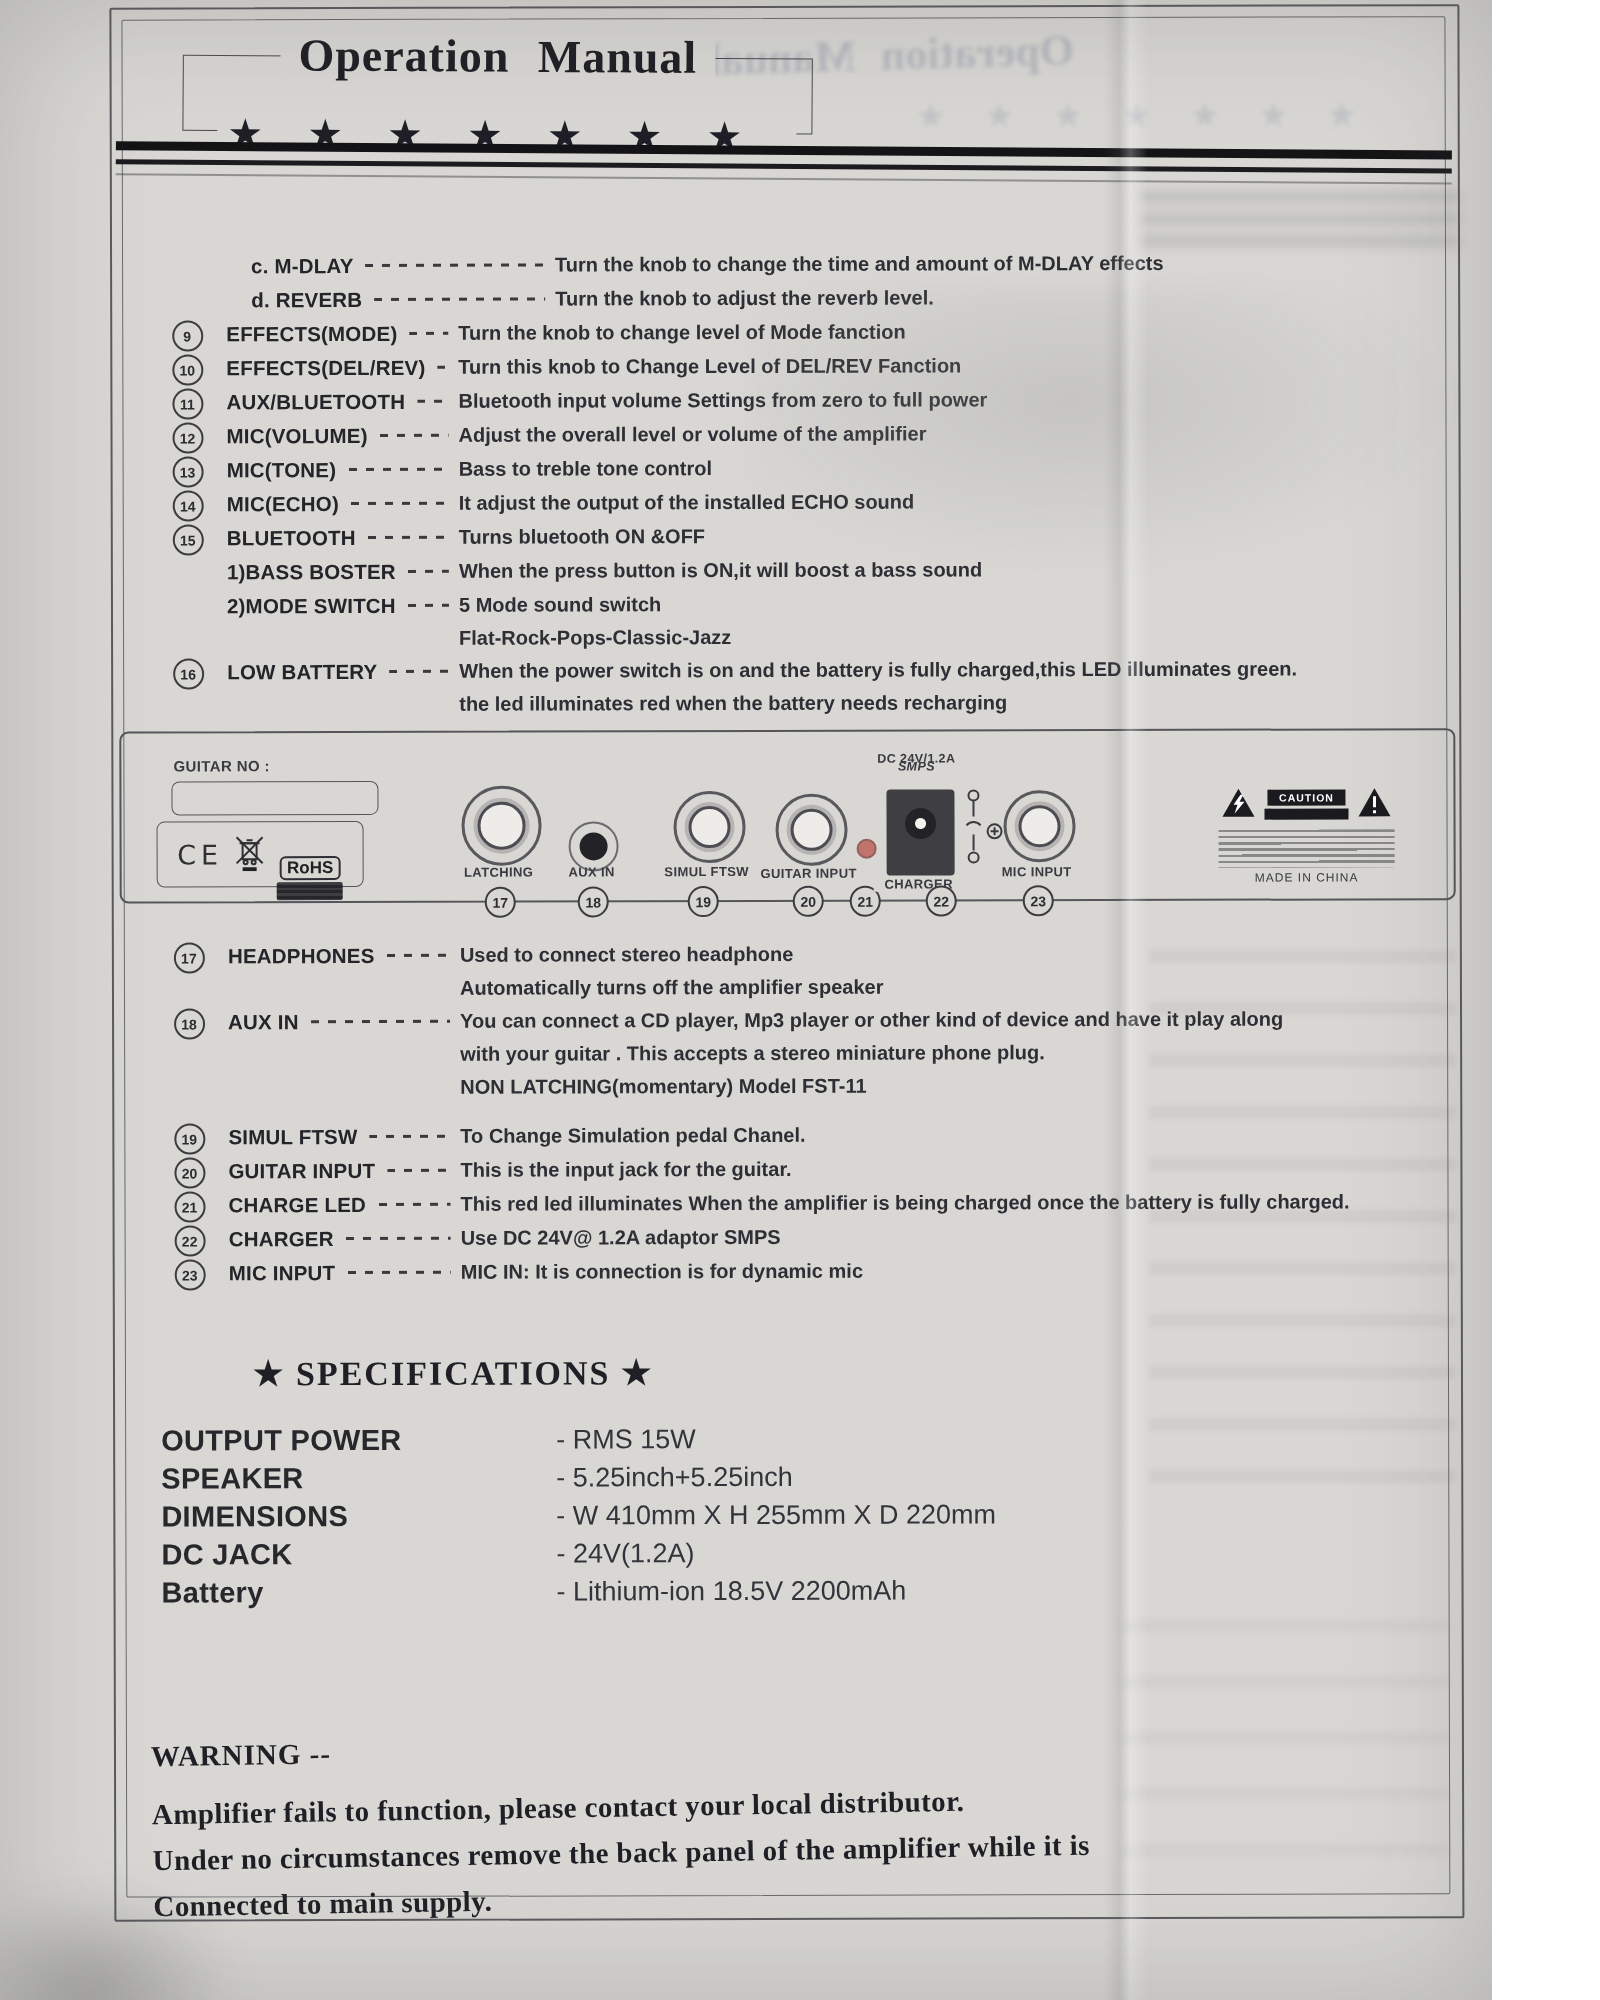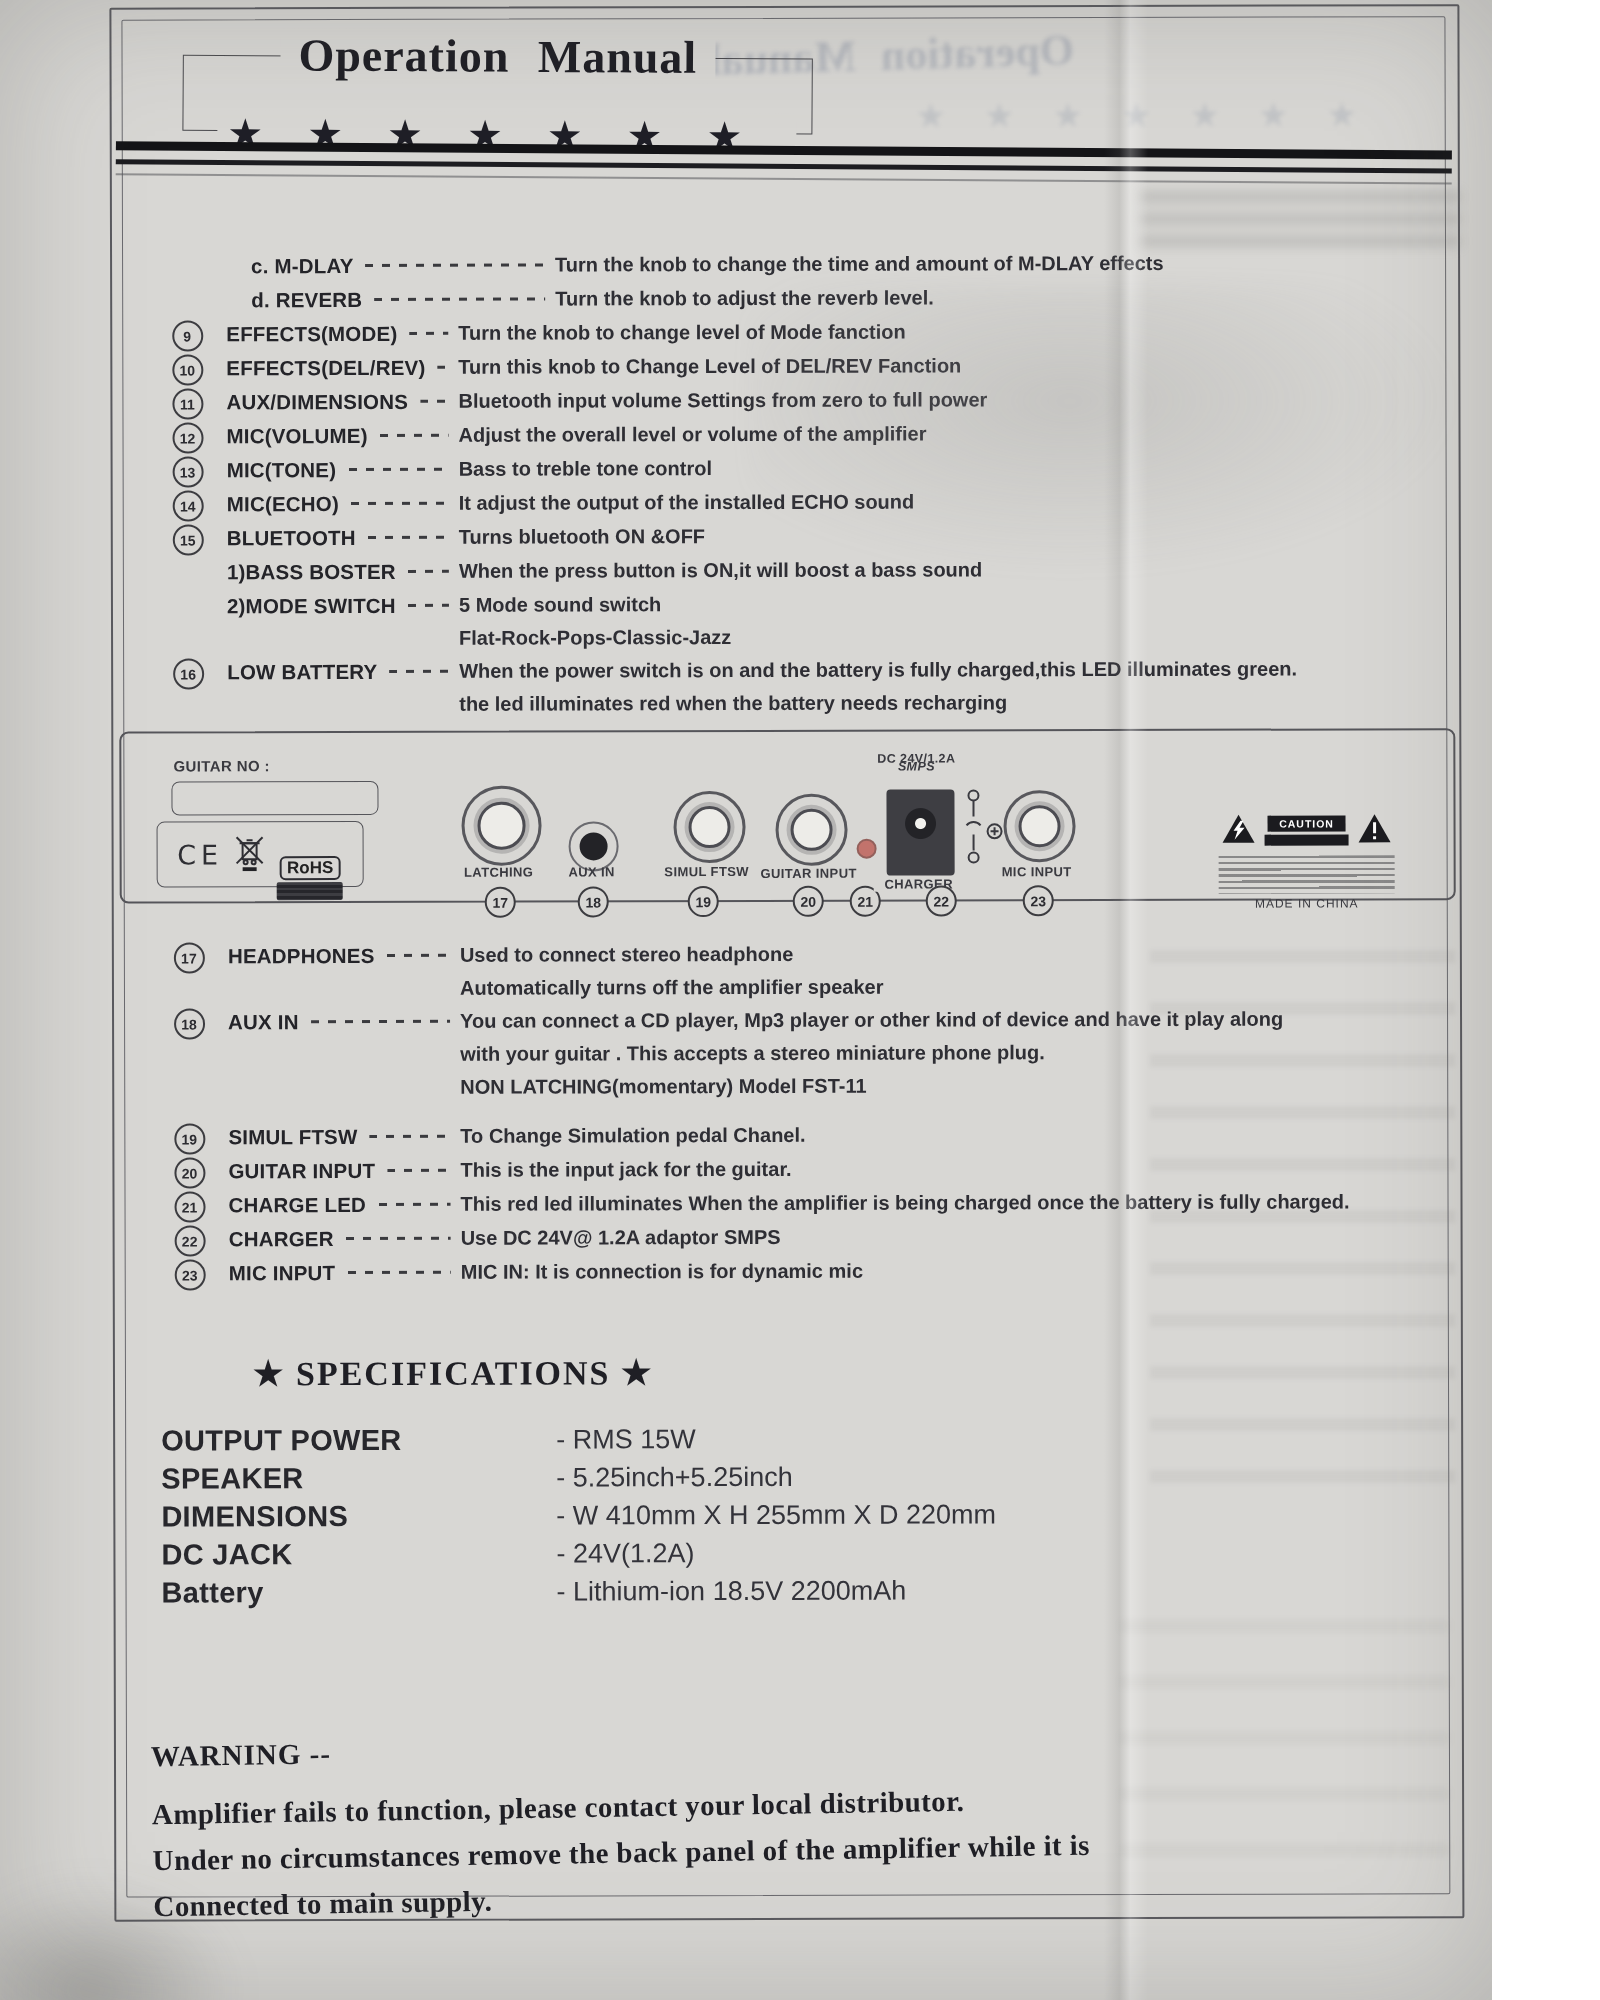--- a/index.html
+++ b/index.html
@@ -63,21 +63,21 @@
   .jack::before{content:"";width:56%;height:56%;border-radius:50%;border:3px solid #4c4c52;
                 background:#edece8;box-shadow:0 0 0 4px rgba(90,90,95,.28);}
   .auxjack{border-radius:50%;border:2.5px solid #6a6a6f;display:flex;align-items:center;justify-content:center;}
   .auxjack::before{content:"";width:62%;height:62%;border-radius:50%;background:#232327;}
   .led{width:16px;height:16px;border-radius:50%;background:#c2736c;border:2px solid #93605b;}
   .charger{background:#3e3e43;border-radius:4px;}
   .charger::before{content:"";display:block;width:36px;height:36px;margin:16px auto 0;border-radius:50%;
         background:radial-gradient(circle,#f3f2ee 0 5px,#232327 6px 15px,#3e3e43 16px);}
   .pnum{position:absolute;background:#d8d7d4;}
   .dc-lab{font-weight:700;font-size:12.5px;letter-spacing:.4px;color:#3a3a40;text-align:center;line-height:16px;}
-  .cautionwrap{display:flex;flex-direction:column;align-items:center;margin-top:26px;}
+  .cautionwrap{display:flex;flex-direction:column;align-items:center;}
   .caution-row{display:flex;align-items:center;gap:8px;}
   .caution-mid{display:flex;flex-direction:column;align-items:center;gap:3px;}
   .caution-bar{background:#1b1b1f;color:#fff;font-weight:800;font-size:10.5px;letter-spacing:1px;
                padding:2px 12px;line-height:12px;}
   .caution-bar2{background:#1b1b1f;width:84px;height:11px;}
   .fineprint{width:176px;height:38px;margin-top:7px;opacity:.75;
      background:repeating-linear-gradient(180deg,rgba(40,40,45,.6) 0 2.5px,transparent 2.5px 6.2px);}
   .madein{font-weight:400;font-size:12px;letter-spacing:1px;color:#3a3a40;margin-top:3px;}
   
   .specs-head{position:absolute;left:252px;top:1352px;font-family:"Liberation Serif",serif;
@@ -183,21 +183,21 @@
       <div class="desc">
           <div>Turn this knob to Change Level of DEL/REV Fanction</div>
         </div>
     </div>
 
     <div class="row">
       <span class="numcol">
           <span class="cnum">11</span>
         </span>
       <span class="lblcell">
-          <span class="lbl">AUX/DIMENSIONS</span>
+          <span class="lbl">AUX/BLUETOOTH</span>
           <span class="leader"></span>
         </span>
       <div class="desc">
           <div>Bluetooth input volume Settings from zero to full power</div>
         </div>
     </div>
 
     <div class="row">
       <span class="numcol">
           <span class="cnum">12</span>

